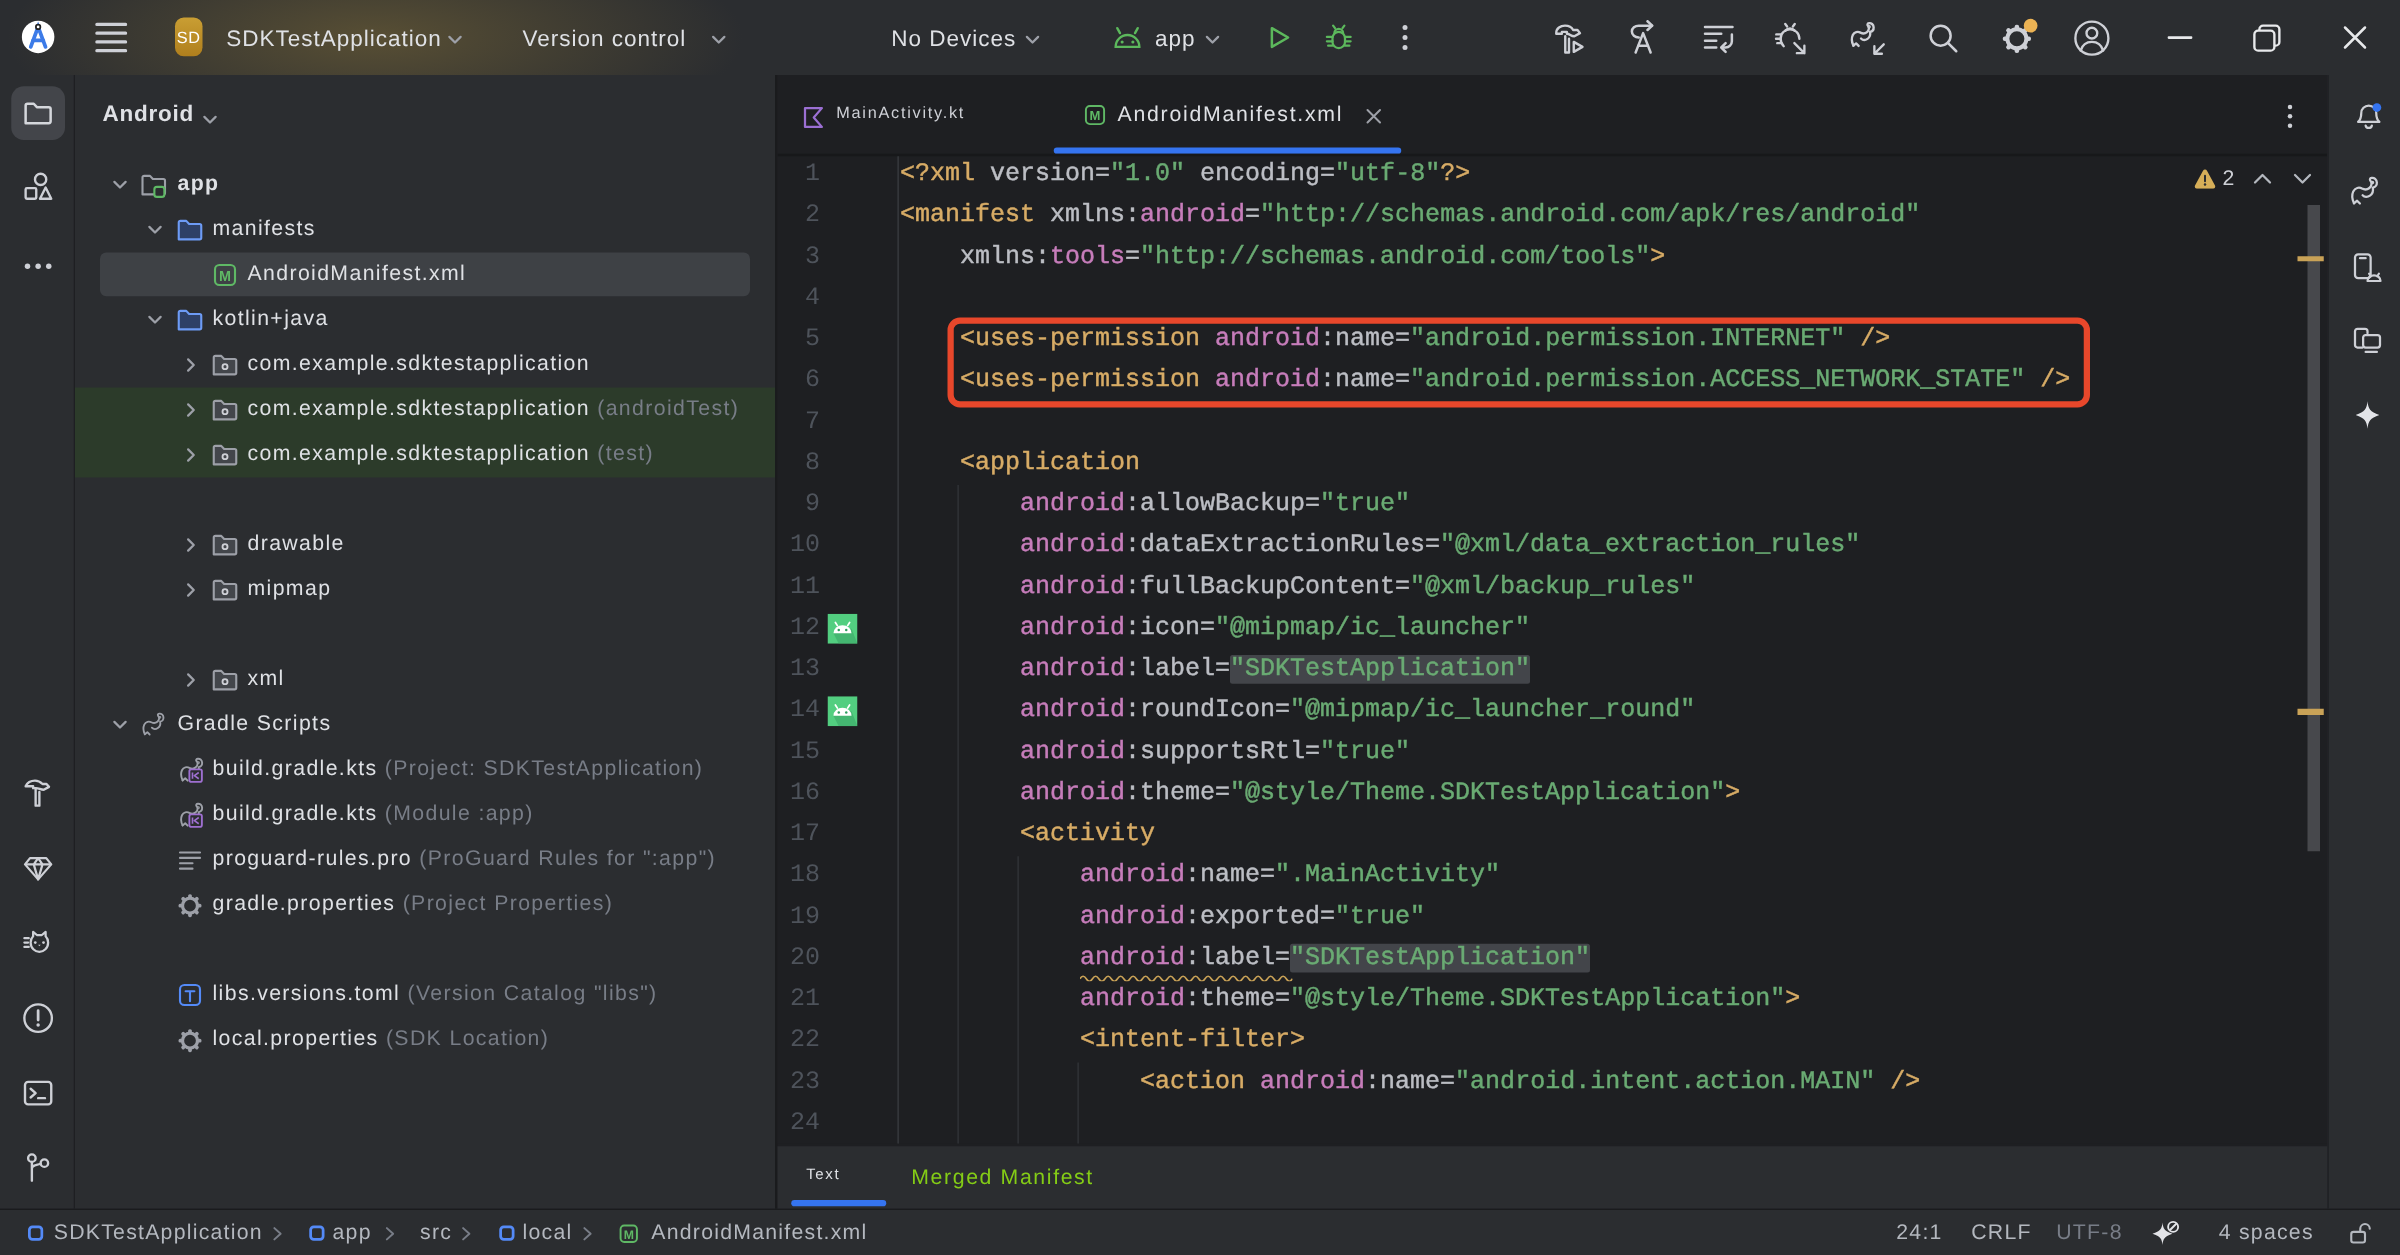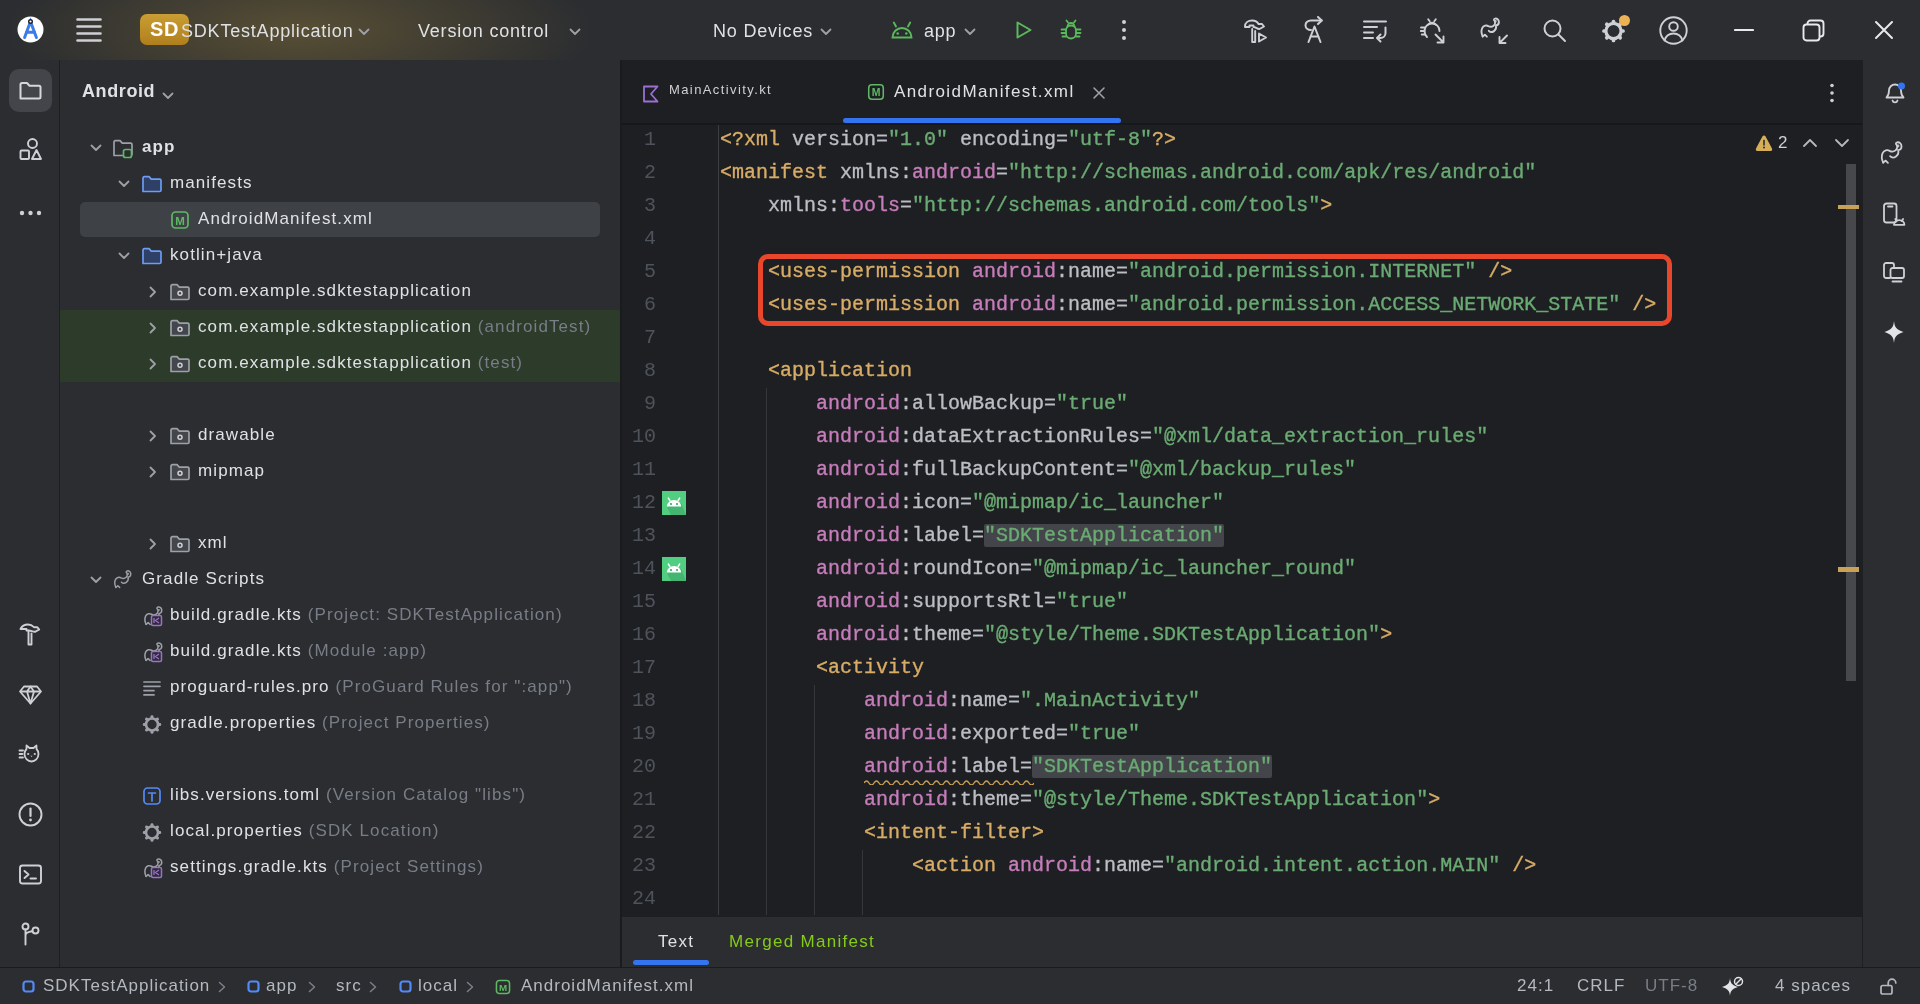--- a/index.html
+++ b/index.html
@@ -41,21 +41,21 @@
     </g>
     <circle cx="14.5" cy="6.5" r="1.8" fill="#FFFFFF" stroke="#222" stroke-width="1.4"></circle>
   </svg>
 
   <svg class="ticon" style="left:76px;top:17px" width="26" height="26" viewBox="0 0 26 26">
     <g stroke="#CED0D6" stroke-width="2.6" stroke-linecap="round">
       <path d="M1.5 2.5h23M1.5 9.5h23M1.5 16.5h23M1.5 23.5h23"></path>
     </g>
   </svg>
 
-  <div class="ab" style="left:140px;top:14px;width:49px;height:31px;border-radius:7px;background:linear-gradient(180deg,#C99E33,#B07F1D);color:#fff;font-weight:bold;font-size:20px;text-align:center;line-height:31px;letter-spacing:.5px">SD</div>
+  <div class="ab" style="left:140px;top:14px;width:22px;height:31px;border-radius:7px;background:linear-gradient(180deg,#C99E33,#B07F1D);color:#fff;font-weight:normal;font-size:13px;text-align:center;line-height:31px;letter-spacing:.5px">SD</div>
   <div class="tbtxt" style="left:181px;top:20px">SDKTestApplication</div>
   <svg class="ticon" style="left:356px;top:24px" width="16" height="16" viewBox="0 0 16 16">
       <path d="M3.5 5.5 8 10l4.5-4.5" stroke="#9DA0A8" stroke-width="1.8" fill="none" stroke-linecap="round" stroke-linejoin="round"></path>
     </svg>
   <div class="tbtxt" style="left:418px;top:20px">Version control</div>
   <svg class="ticon" style="left:567px;top:24px" width="16" height="16" viewBox="0 0 16 16">
       <path d="M3.5 5.5 8 10l4.5-4.5" stroke="#9DA0A8" stroke-width="1.8" fill="none" stroke-linecap="round" stroke-linejoin="round"></path>
     </svg>
   <div class="tbtxt" style="left:713px;top:20px">No Devices</div>
   <svg class="ticon" style="left:818px;top:24px" width="16" height="16" viewBox="0 0 16 16">
@@ -447,38 +447,20 @@
           <rect x="-1.5" y="-9.2" width="3" height="3.8" rx="1.3" fill="#9DA0A8" transform="rotate(90 0 0)"></rect>
           <rect x="-1.5" y="-9.2" width="3" height="3.8" rx="1.3" fill="#9DA0A8" transform="rotate(135 0 0)"></rect>
           <rect x="-1.5" y="-9.2" width="3" height="3.8" rx="1.3" fill="#9DA0A8" transform="rotate(180 0 0)"></rect>
           <rect x="-1.5" y="-9.2" width="3" height="3.8" rx="1.3" fill="#9DA0A8" transform="rotate(225 0 0)"></rect>
           <rect x="-1.5" y="-9.2" width="3" height="3.8" rx="1.3" fill="#9DA0A8" transform="rotate(270 0 0)"></rect>
           <rect x="-1.5" y="-9.2" width="3" height="3.8" rx="1.3" fill="#9DA0A8" transform="rotate(315 0 0)"></rect>
           <circle r="2.4" stroke="#2B2D30" stroke-width="1.8" fill="none"></circle>
         </g>
       </svg>
       <div class="lbl" style="left:110px">local.properties <span class="dim">(SDK Location)</span></div>
-    </div>
-  <div class="row" style="top:790px">
-      <svg class="ticn" style="left:81px" width="22" height="22" viewBox="0 0 22 22">
-        <g transform="translate(1,0) scale(1.05)">
-          <g stroke="#9DA0A8" stroke-width="1.6" fill="none" stroke-linecap="round" stroke-linejoin="round">
-            <g transform="scale(0.92)">
-              <path d="M4.2 20 C3 17.4 2.6 14 3.7 11.6 C5 9 7.8 8.4 9.9 9.6 C11.6 10.5 13.6 10.4 15.1 9.2 C16.9 7.7 17.1 5.2 15.7 3.9 C15.2 3.2 15.6 2.3 16.5 2.1 C18.5 1.6 20.3 3.2 20.4 5.3 C20.5 7.1 19.3 8.7 17.5 9 C18 11.2 17.2 13.4 15.5 14.6 C13.8 15.8 11.6 15.7 10.3 14.3"></path>
-              <path d="M4.2 20 L6.4 18.2 L8.4 20.2"></path>
-              <circle cx="17.3" cy="5.3" r=".4" fill="#9DA0A8"></circle>
-            </g>
-          </g>
-        </g>
-        <g transform="translate(10.5,10.5)">
-          <rect x="0" y="0" width="10" height="10" rx="1.5" fill="#2B2D30" stroke="#9E6FD0" stroke-width="1.5"></rect>
-          <path d="M2.5 2.5 V7.5 M7.5 2.5 L4 5 L7.5 7.5" stroke="#9E6FD0" stroke-width="1.3" fill="none" stroke-linejoin="round"></path>
-        </g>
-      </svg>
-      <div class="lbl" style="left:110px">settings.gradle.kts <span class="dim">(Project Settings)</span></div>
     </div>
 </div>
 <div id="divider"></div>
 <div id="editor">
 
   <svg class="ab" style="left:19px;top:24px" width="20" height="20" viewBox="0 0 20 20">
     <path d="M3 2.5 H16.5 L10 10 L16.5 17.5 H3 Z" stroke="#9B6FD3" stroke-width="1.8" fill="none" stroke-linejoin="round"></path>
   </svg>
   <div class="ab" style="left:47px;top:22px;font-size:13px;letter-spacing:1.4px;color:#CED0D6">MainActivity.kt</div>
   <svg class="ab" style="left:244px;top:22px" width="20" height="20" viewBox="0 0 22 22">
@@ -565,21 +547,21 @@
     </svg>
   <svg class="ab" style="left:1212px;top:77px" width="16" height="12" viewBox="0 0 16 12">
       <path d="M2 3 L8 9 L14 3" stroke="#B4B8BF" stroke-width="1.8" fill="none" stroke-linecap="round" stroke-linejoin="round"></path>
     </svg>
 
   <div class="ab" style="left:1224px;top:104px;width:10px;height:517px;background:#47484C"></div>
   <div class="ab" style="left:1216px;top:145px;width:21px;height:4px;background:#C9A257"></div>
   <div class="ab" style="left:1216px;top:507px;width:21px;height:5px;background:#C9A257"></div>
 </div>
 <div id="bottombar">
-  <div class="ab" style="left:36px;top:15px;font-size:17px;letter-spacing:1.3px;color:#DFE1E5">Text</div>
+  <div class="ab" style="left:23px;top:15px;font-size:12px;letter-spacing:1.3px;color:#DFE1E5">Text</div>
   <div class="ab" style="left:11px;top:43px;width:76px;height:5px;border-radius:2.5px;background:#3574F0"></div>
   <div class="ab" style="left:107px;top:15px;font-size:17px;letter-spacing:1.3px;color:#84cc16">Merged Manifest</div>
 </div>
 <div id="rightbar">
 
   <svg class="ab" style="left:20px;top:21px" width="24" height="24" viewBox="0 0 24 24">
     <g stroke="#CED0D6" stroke-width="1.8" fill="none" stroke-linecap="round" stroke-linejoin="round">
       <path d="M12 3.5 a6 6 0 0 1 6 6 c0 4.5 1.5 6 2.5 7 H3.5 c1 -1 2.5 -2.5 2.5 -7 a6 6 0 0 1 6 -6 z"></path>
       <path d="M9.5 19.5 a2.6 2.6 0 0 0 5 0"></path>
     </g>

